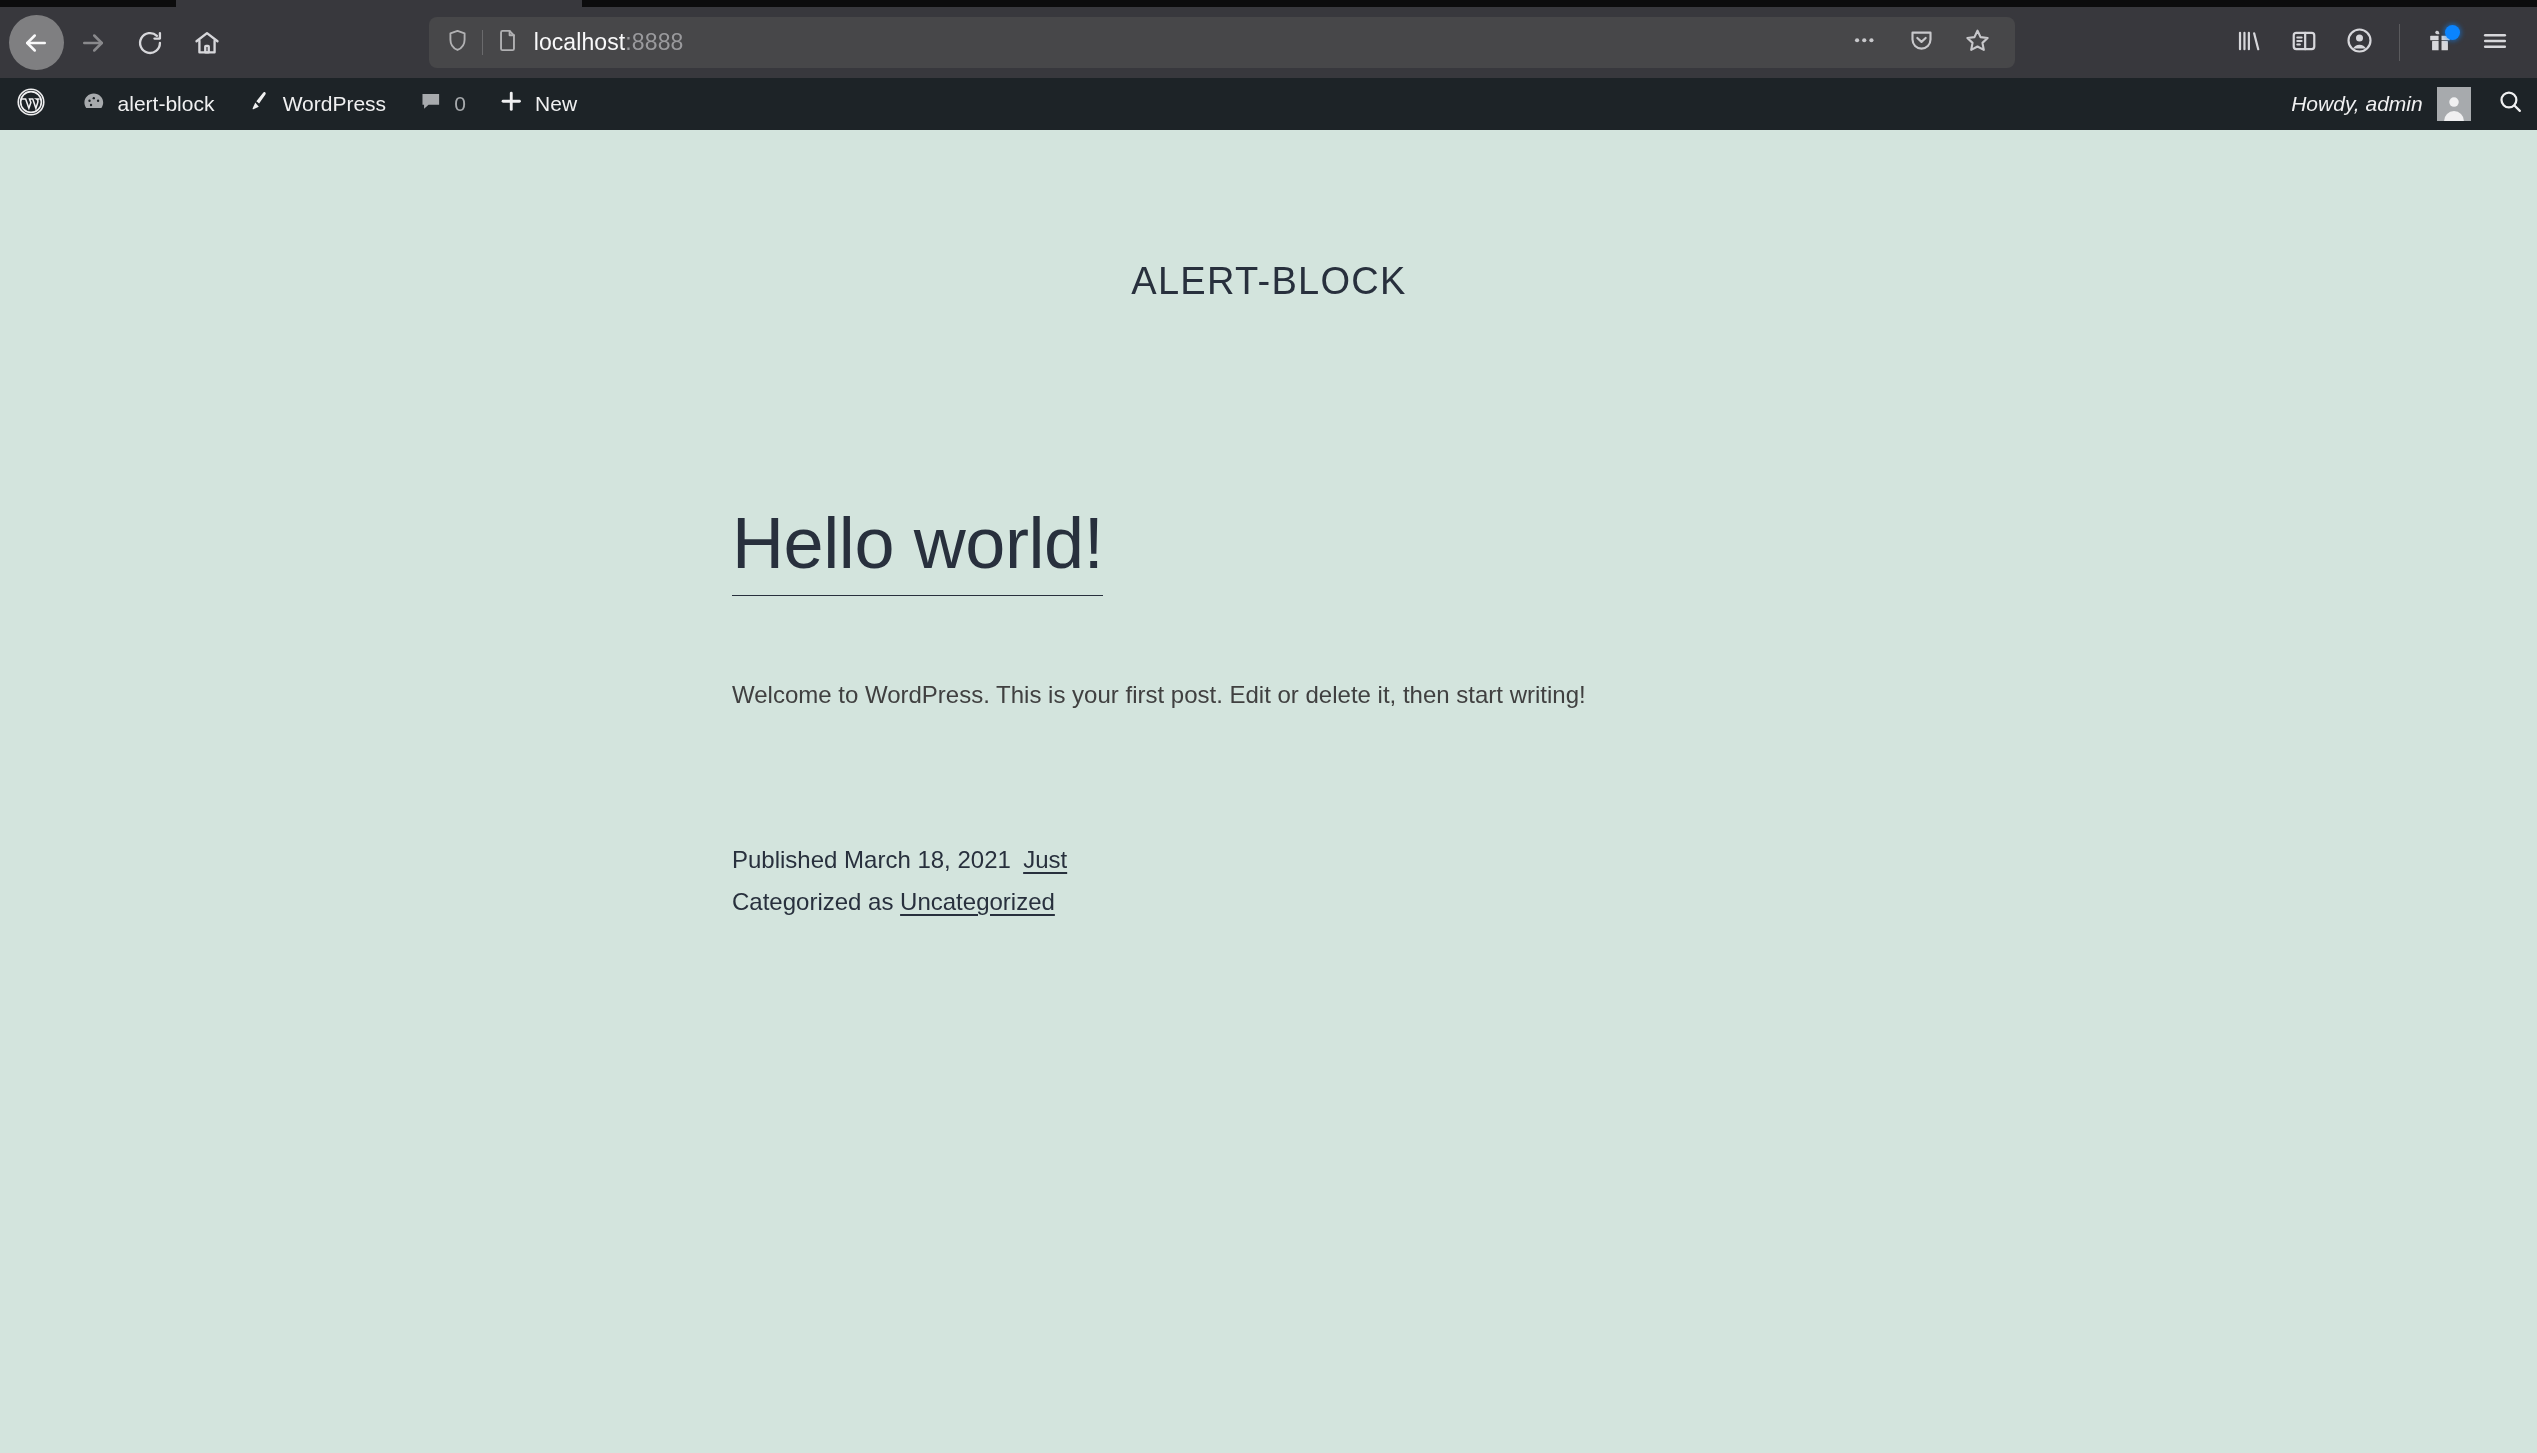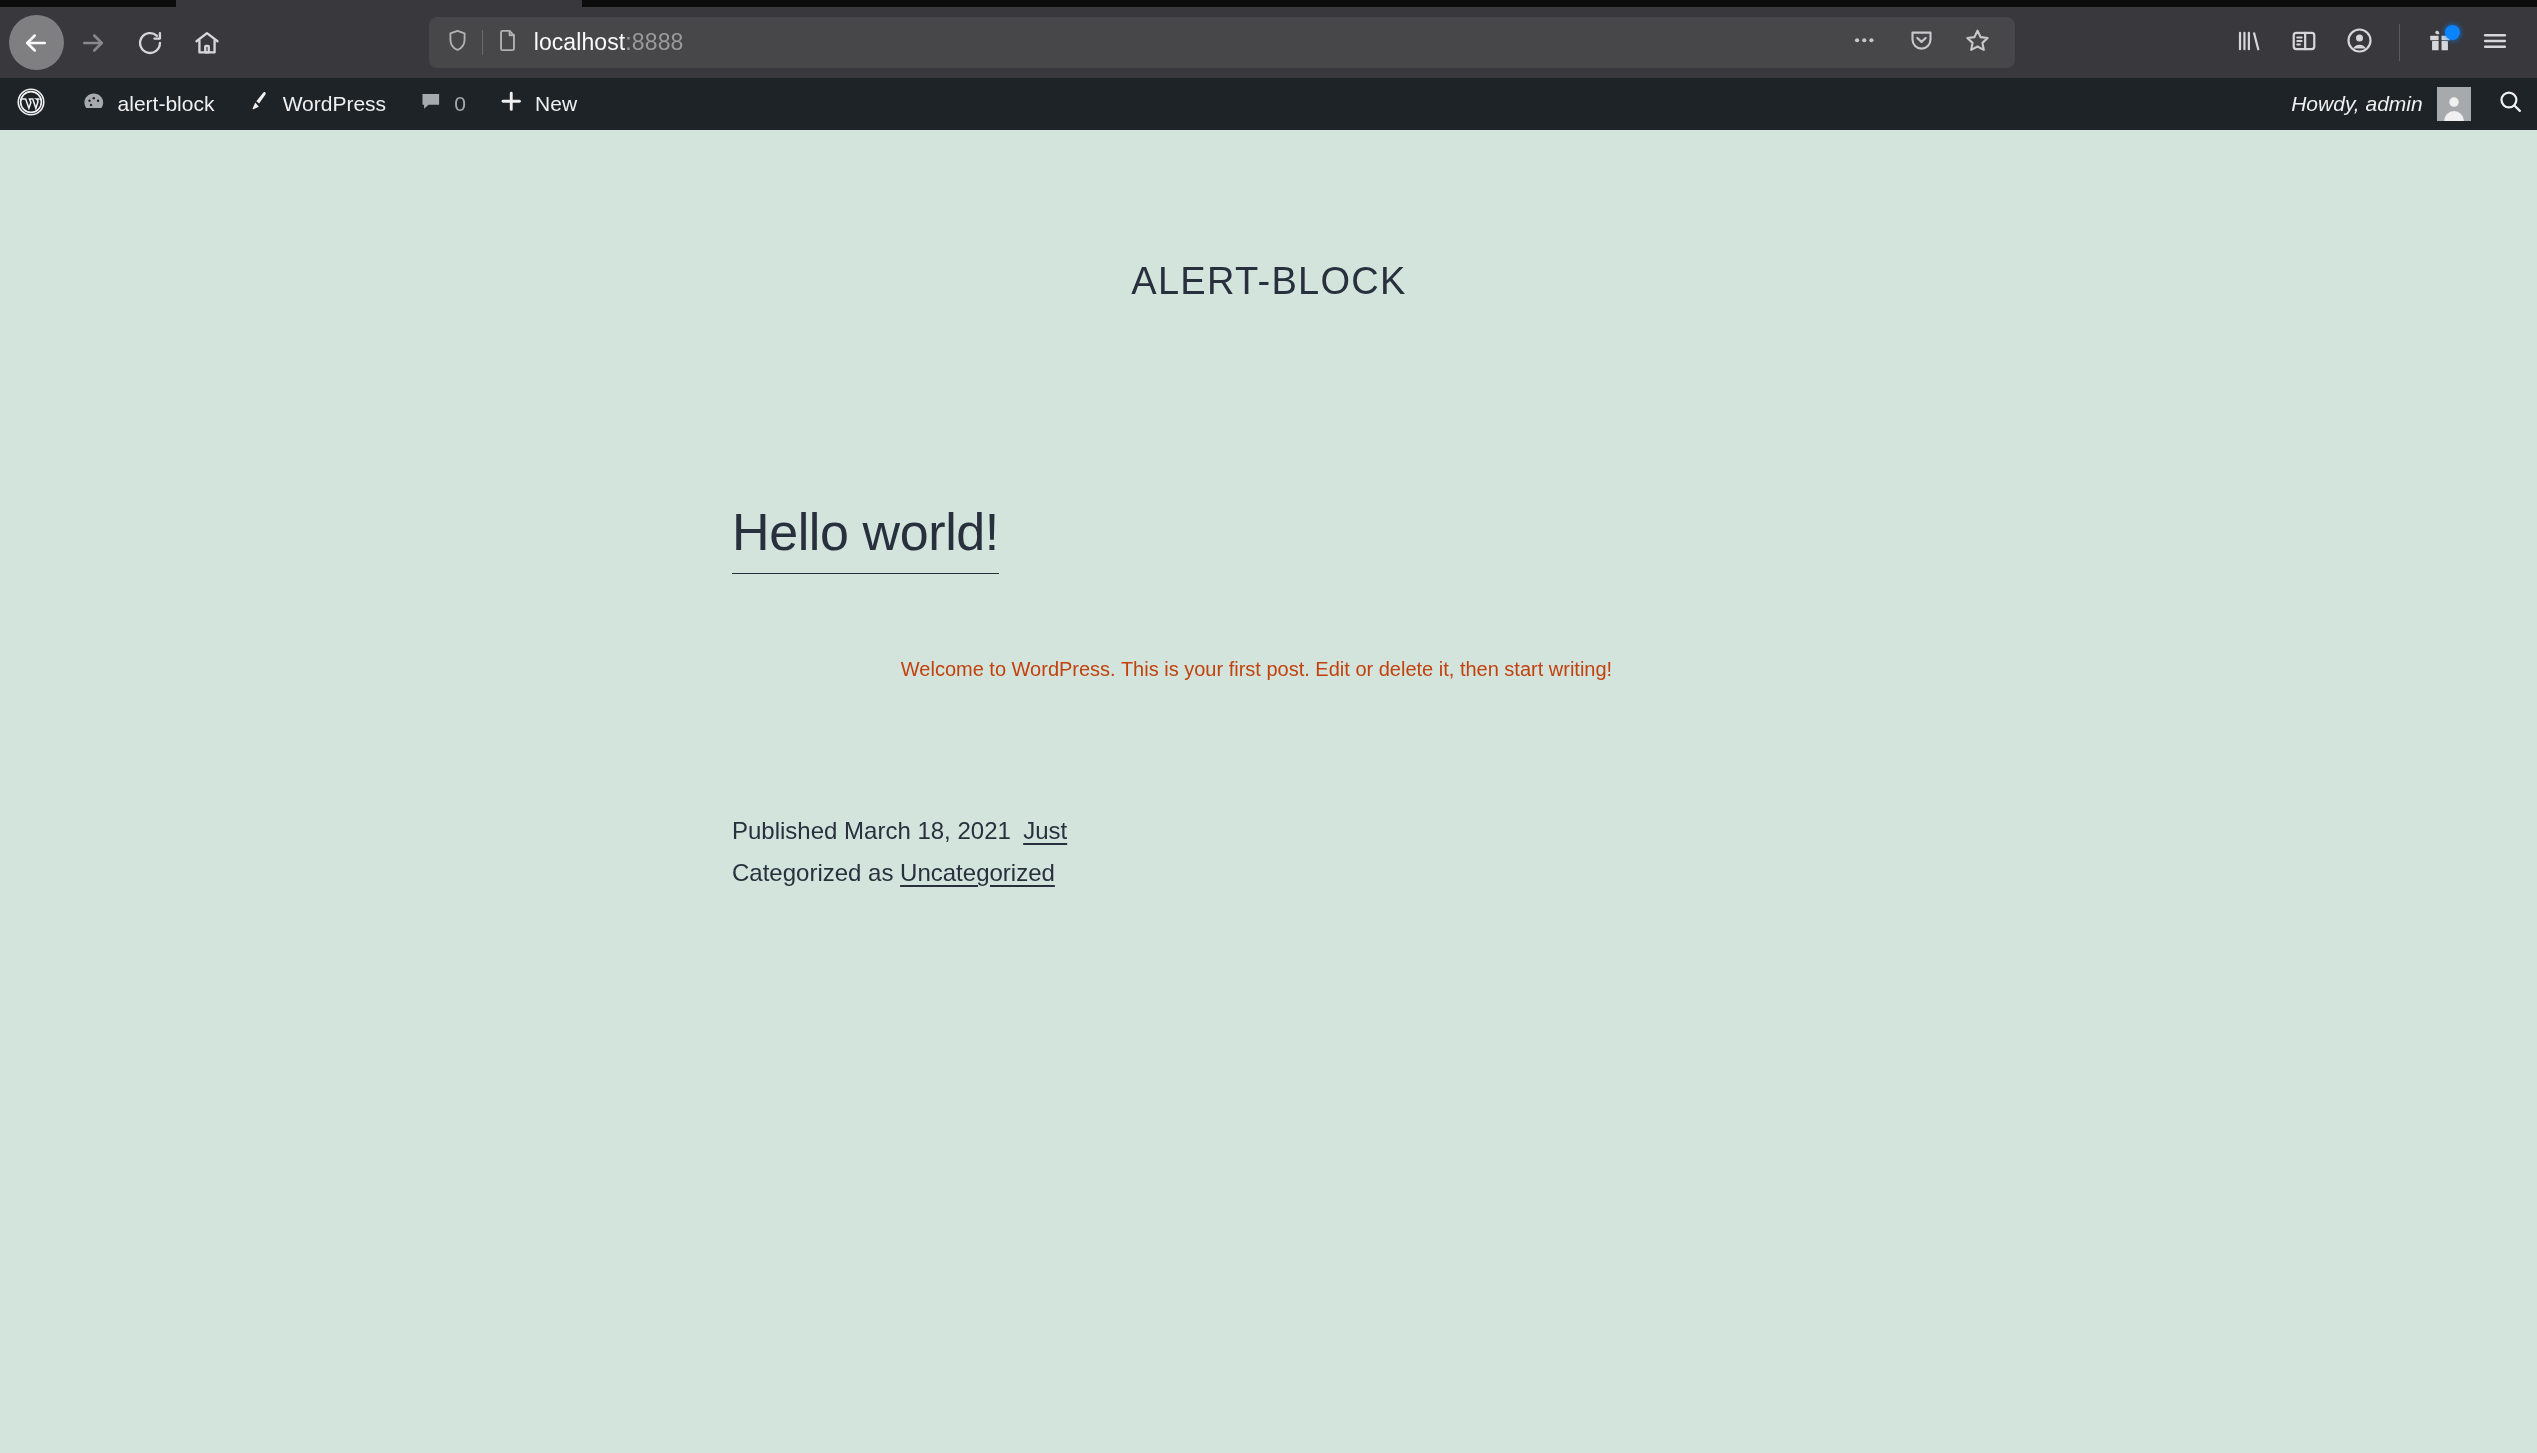--- a/index.html
+++ b/index.html
@@ -229,37 +229,36 @@
     font-size: 27px;
     font-weight: 400;
     color: #28303d;
   }
 
   .post-wrap {
     margin-top: 201px;
     padding-left: 732px;
   }
   .post-title {
-    font-size: 52px;
+    font-size: 72px;
     font-weight: 400;
     line-height: 1.1;
     color: #28303d;
     display: inline-block;
     border-bottom: 1.8px solid #28303d;
     padding-bottom: 12.3px;
     cursor: pointer;
     letter-spacing: -0.4px;
   }
   .post-body {
     margin-top: 78px;
     max-width: 1049px;
-    font-size: 20px;
+    font-size: 24px;
     line-height: 1.78;
-    color: #c2410c;
-    text-align: center;
+    color: #404040;
   }
   .post-meta {
     margin-top: 122px;
     font-size: 24px;
     line-height: 1.75;
     color: #28303d;
   }
   .post-meta a,
   .meta-link {
     color: #28303d;

